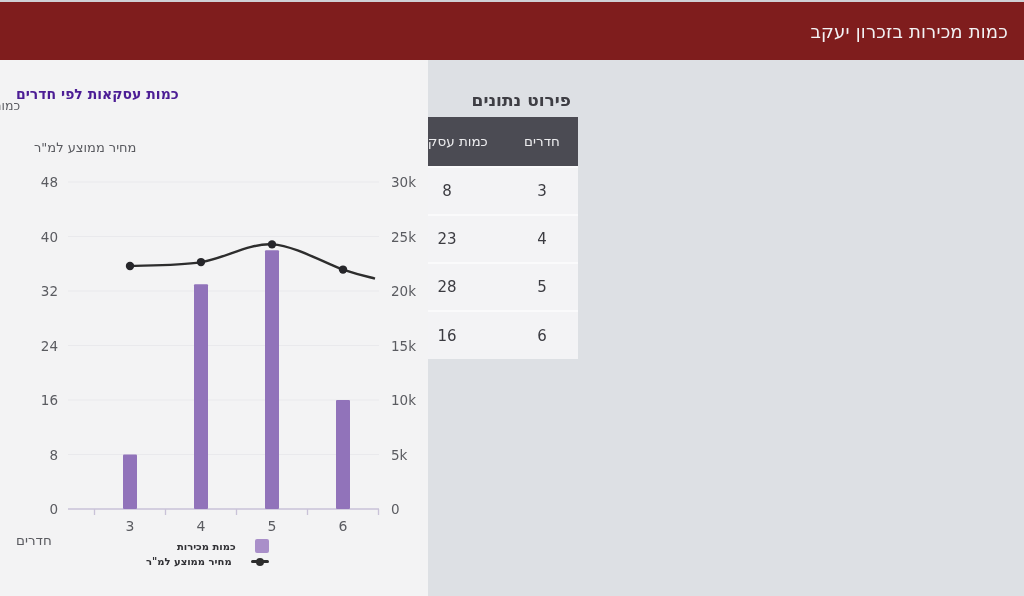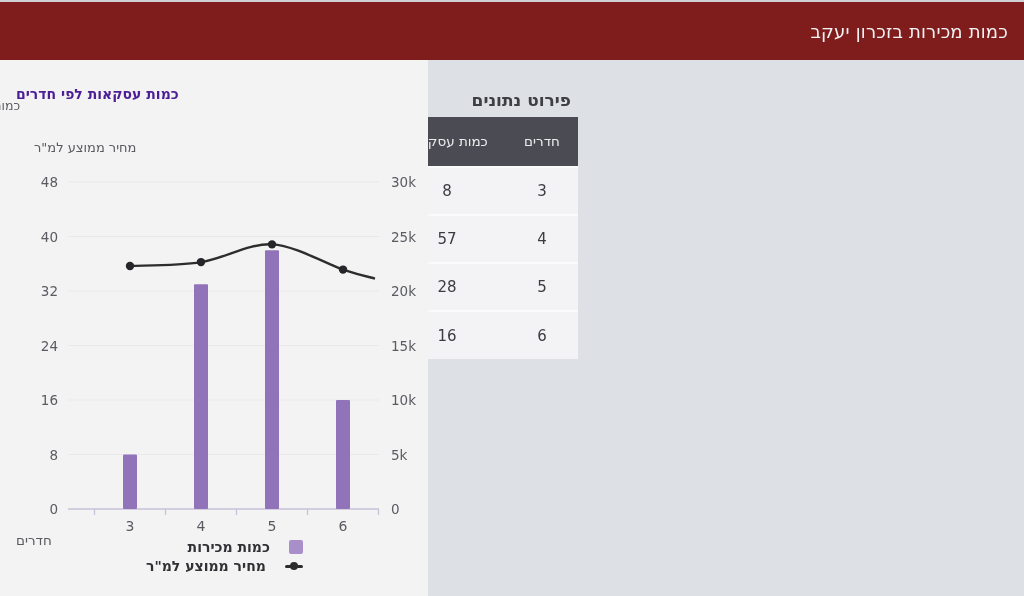--- a/index.html
+++ b/index.html
@@ -43,21 +43,21 @@
   .y-left-label { position:absolute; top:38px; right:408px; width:200px; text-align:right;
                   font-size:12.5px; color:#5a5b60; white-space:nowrap; }
   .y-right-label { position:absolute; top:80px; left:34px; font-size:13px; color:#5a5b60; white-space:nowrap; }
   .x-axis-label { position:absolute; top:472px; left:16px; font-size:13.5px; color:#5a5b60; }
 
   #chartSvg { position:absolute; top:100px; left:0; direction:ltr; }
   #chartSvg text { font-family:"DejaVu Sans", sans-serif; }
 
   .legend { position:absolute; top:479px; left:146px; display:flex; flex-direction:column;
             align-items:flex-start; gap:3px; direction:rtl; }
-  .legend-item { display:flex; align-items:center; gap:19px; font-size:14px; font-weight:bold; color:#313135; }
+  .legend-item { display:flex; align-items:center; gap:19px; font-size:10px; font-weight:bold; color:#313135; }
   .swatch-bar { width:14px; height:14px; border-radius:2px; background:#a98fc9; display:inline-block; }
   .swatch-line { width:18px; height:3px; background:#2d2d2d; border-radius:2px; position:relative; display:inline-block; }
   .swatch-line i { position:absolute; width:8px; height:8px; border-radius:50%; background:#2d2d2d; right:5px; top:-2.5px; }
 </style>
 </head>
 <body>
 
 <div class="app">
   <div class="top-strip"></div>
 
@@ -95,21 +95,21 @@
         </thead>
       <tbody id="tbody">
           <tr>
             <td>3</td>
             <td>8</td>
             <td>₪22,288</td>
             <td>₪1,981,938</td>
           </tr>
           <tr>
             <td>4</td>
-            <td>57</td>
+            <td>23</td>
             <td>₪22,652</td>
             <td>₪2,773,357</td>
           </tr>
           <tr>
             <td>5</td>
             <td>28</td>
             <td>₪24,278</td>
             <td>₪3,571,390</td>
           </tr>
           <tr>

